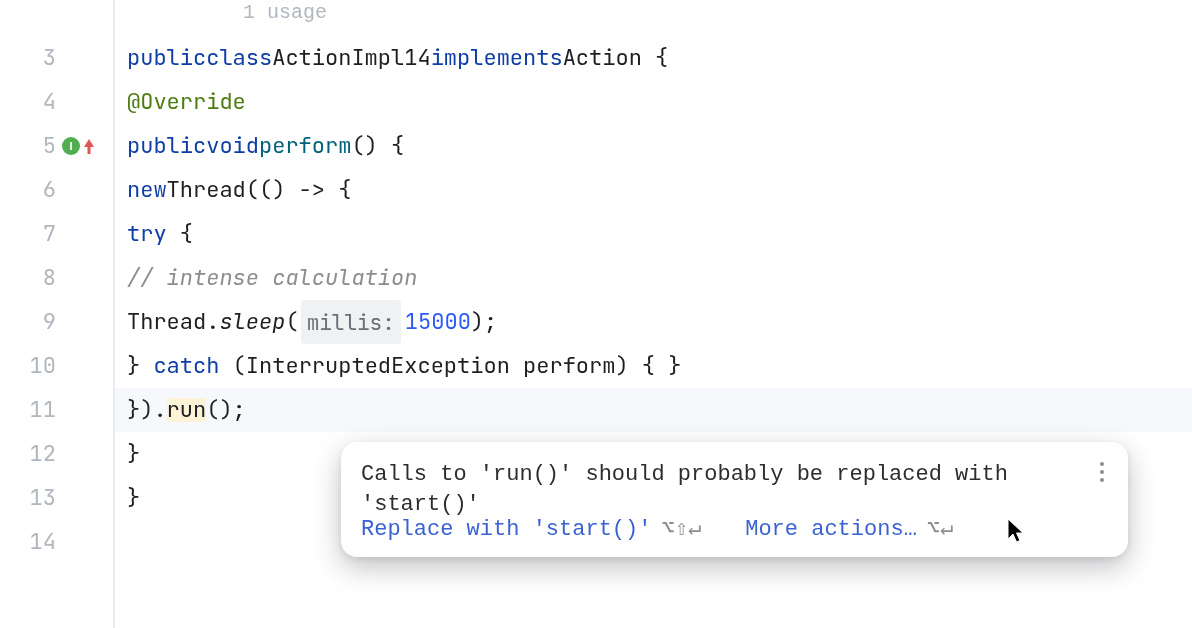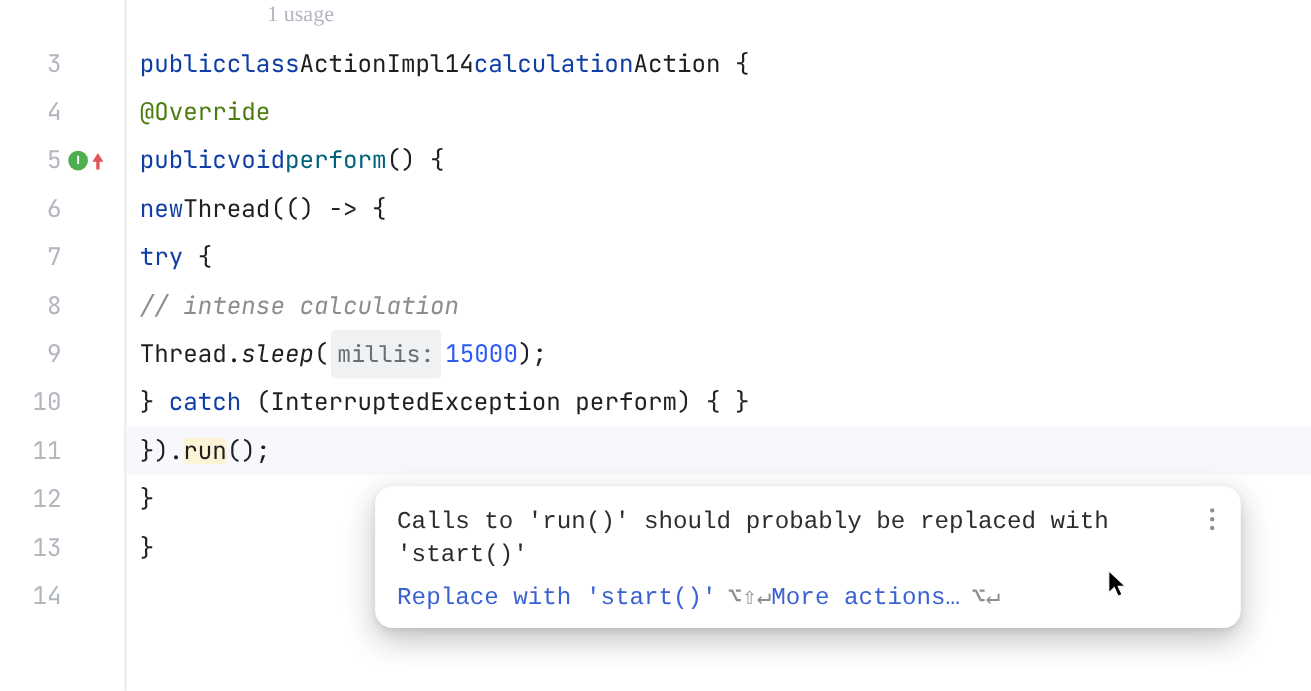--- a/index.html
+++ b/index.html
@@ -92,21 +92,21 @@
     font-variant-ligatures: none;
     position:relative;
   }
   .code .row.sel{
     background:var(--line-sel);
   }
   .usage-lens{
     position:absolute;
     left:128px;
     top:3px;
-    font-family: Liberation Serif, serif;
+    font-family: Liberation Mono, monospace;
     font-size:20px;
     color:var(--gutter-fg);
   }
   .tok-kw{color:var(--kw);}
   .tok-ann{color:#4d7c0f;}
   .tok-type{color:var(--text);}
   .tok-name{color:var(--decl-name);}
   .tok-method{color:var(--text);font-style:italic;}
   .tok-comm{color:var(--comment);font-style:italic;}
   .tok-num{color:var(--num);}
@@ -142,21 +142,21 @@
     font-size:22px;
     color:#2b2d30;
     box-sizing:border-box;
   }
   .popup .msg{
     padding-right:40px;
     line-height:1.35;
   }
   .popup .actions{
     display:flex;
-    margin-top:14px;
+    gap:44px;
     align-items:flex-start;
   }
   .popup .action{
     display:flex;align-items:center;gap:10px;
     color:var(--link);
     font-size:22px;
   }
   .popup .action .sc{
     color:#8b8e94;
     font-size:22px;
@@ -245,21 +245,21 @@
     <div class="row">
         <div class="num">14</div>
         <div class="marks"></div>
       </div>
   </div>
 
   <div class="code">
     <div class="usage-lens">1 usage</div>
     <div class="row top-lens-row"></div>
 
-    <div class="row"><span class="tok-kw">public</span> <span class="tok-kw">class</span> <span class="tok-type">ActionImpl14</span> <span class="tok-kw">calculation</span> <span class="tok-type">Action</span><span> {</span></div>
+    <div class="row"><span class="tok-kw">public</span> <span class="tok-kw">class</span> <span class="tok-type">ActionImpl14</span> <span class="tok-kw">implements</span> <span class="tok-type">Action</span><span> {</span></div>
 
     <div class="row">    <span class="tok-ann">@Override</span></div>
 
     <div class="row">    <span class="tok-kw">public</span> <span class="tok-kw">void</span> <span class="tok-name">perform</span><span>() {</span></div>
 
     <div class="row">        <span class="tok-kw">new</span> <span class="tok-type">Thread</span><span>(() -&gt; {</span></div>
 
     <div class="row">            <span class="tok-kw">try</span><span> {</span></div>
 
     <div class="row">                <span class="tok-comm">// intense calculation</span></div>

